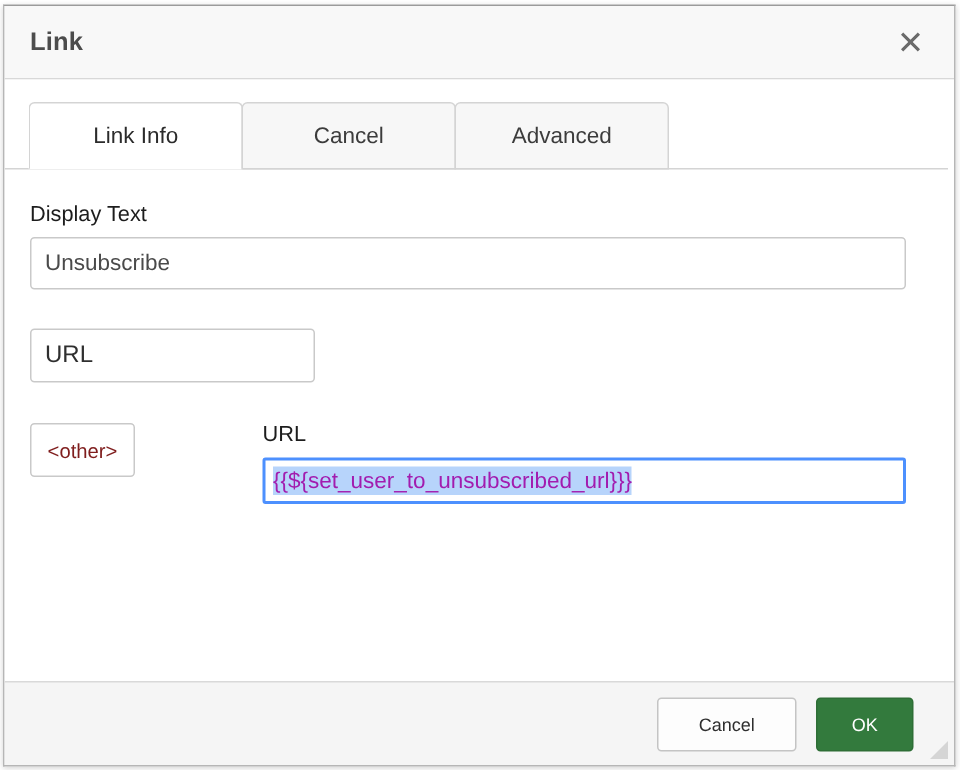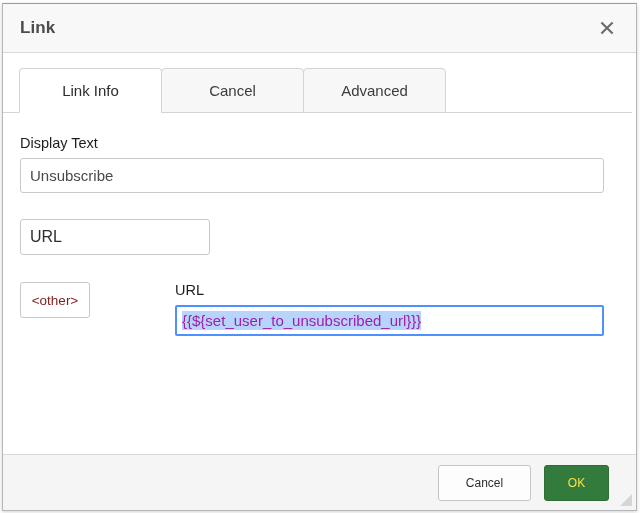--- a/index.html
+++ b/index.html
@@ -237,21 +237,21 @@
   }
   .btn-cancel {
     background: #fdfdfd;
     border: 1px solid #c4c4c4;
     color: #2e2e2e;
     margin-right: 13px;
   }
   .btn-ok {
     background: #337a3d;
     border: 1px solid #2e6e36;
-    color: #fde047;
+    color: #ffffff;
     min-width: 65px;
     text-align: right;
   }
   .resize-grip {
     position: absolute;
     right: 3px;
     bottom: 3px;
     width: 14px;
     height: 14px;
   }

